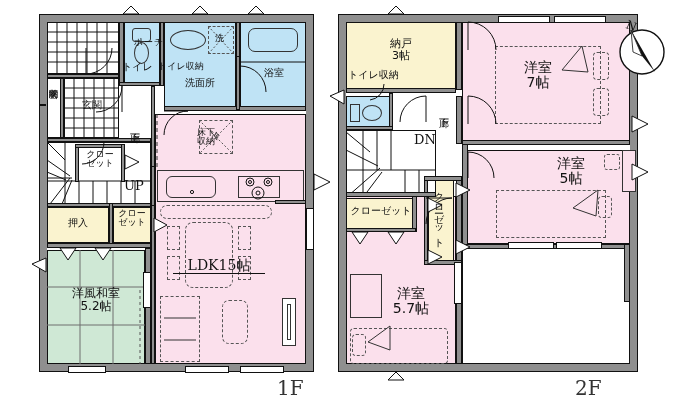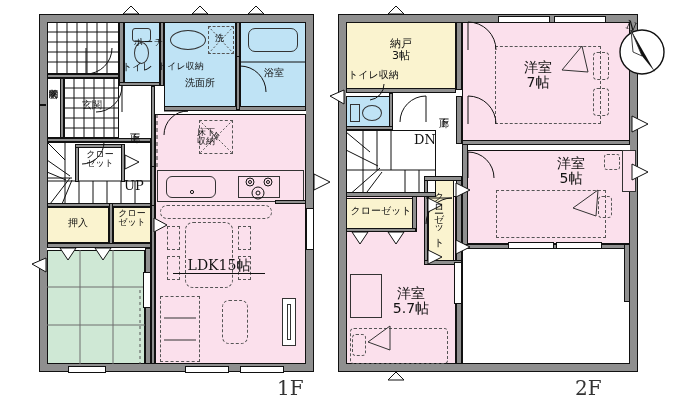--- a/index.html
+++ b/index.html
@@ -244,20 +244,24 @@
   <div class="lbl" style="left:124px;top:179px;font-size:13px;font-family:'DejaVu Serif','Liberation Serif',serif;">UP</div>
   <div class="lbl c" style="left:80px;top:150px;width:40px;font-size:9px;">
     <span>クロー</span><br>
     <span>ゼット</span>
   </div>
   <div class="lbl c" style="left:113px;top:209px;width:38px;font-size:9px;">
     <span>クロー</span><br>
     <span>ゼット</span>
   </div>
   <div class="lbl c" style="left:47px;top:218px;width:62px;font-size:10px;">押入</div>
+  <div class="lbl c" style="left:47px;top:287px;width:98px;font-size:12px;">
+    <span>洋風和室</span><br>
+    <span>5.2帖</span>
+  </div>
   <div class="lbl c ul" style="left:173px;top:258px;width:92px;font-size:14px;font-family:'DejaVu Serif','Liberation Serif',serif;">LDK15帖</div>
 
   <div class="floorlbl" style="left:277px;top:376px;">1F</div>
 </div>
 
 <div class="plan" style="left:330px;top:0;width:343px;height:404px;">
 
   <div class="wall" style="left:8px;top:14px;width:300px;height:358px;"></div>
   <div class="rect" style="left:16px;top:22px;width:284px;height:342px;background:#fff;"></div>
 

